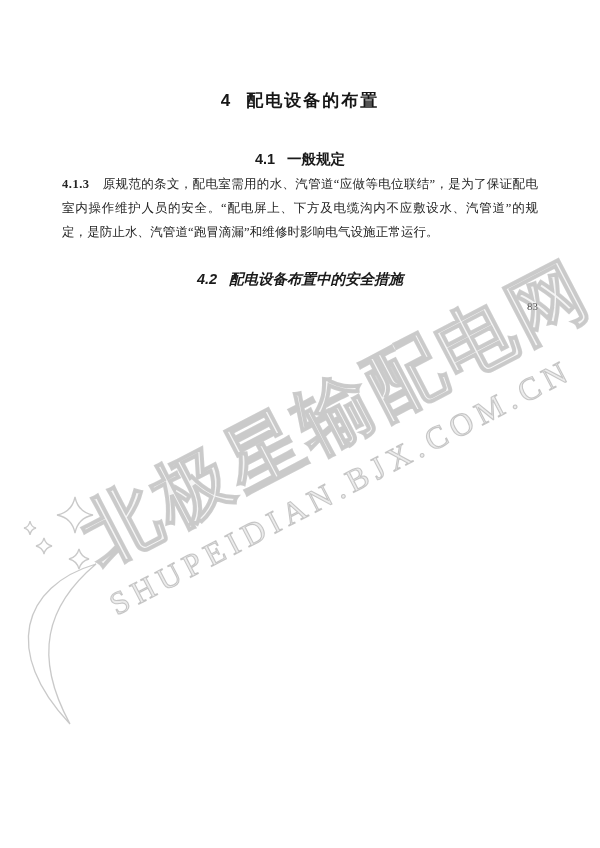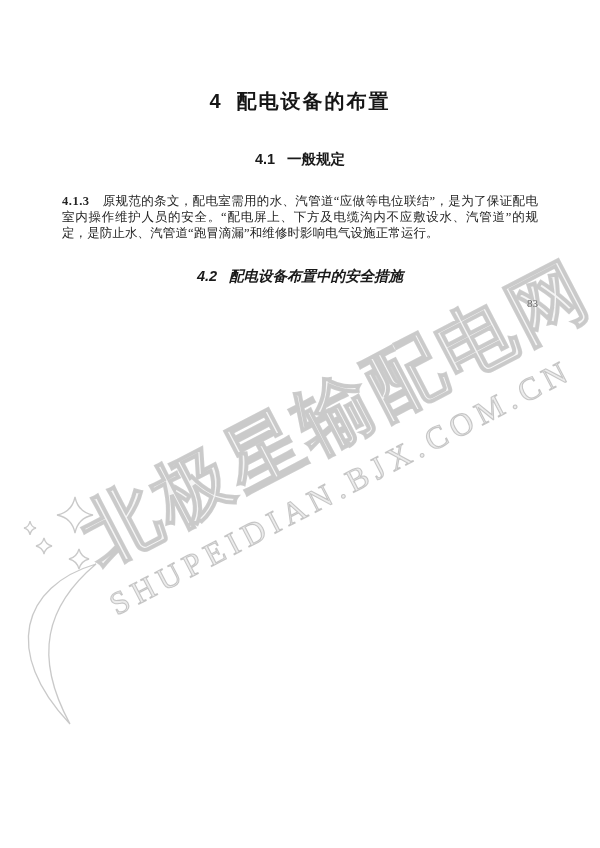--- a/index.html
+++ b/index.html
@@ -14,40 +14,40 @@
   .page {
     position: absolute; inset: 0;
     padding: 89px 62px 0 62px;
     box-sizing: border-box;
     z-index: 1;
   }
   h1.chapter {
     margin: 0;
     text-align: center;
     font-family: "Liberation Sans", "DejaVu Sans", sans-serif;
-    font-size: 20px; font-weight: 700;
+    font-size: 17px; font-weight: 700;
     letter-spacing: 2px;
     line-height: 24px;
     color: #161616;
   }
   h1.chapter .num { margin-right: 16px; letter-spacing: 0; }
   h2.section {
     text-align: center;
     font-family: "Liberation Sans", "DejaVu Sans", sans-serif;
     font-size: 14.5px; font-weight: 700;
     line-height: 17px;
     color: #1a1a1a;
   }
   h2.section .num { margin-right: 12px; }
-  h2.sec-41 { margin: 38px 0 25px 0; }
+  h2.sec-41 { margin: 38px 0 4px 0; }
   h2.sec-42 { margin: 27px 0 11px 0; font-style: italic; }
   p.para {
     margin: 0;
     font-size: 12.5px;
-    line-height: 16px;
+    line-height: 24px;
     text-align: justify;
     letter-spacing: 0.1px;
     color: #242424;
   }
   p.para .pnum {
     font-weight: 700;
     margin-right: 13px;
     letter-spacing: 0.5px;
   }
   .page-number {

